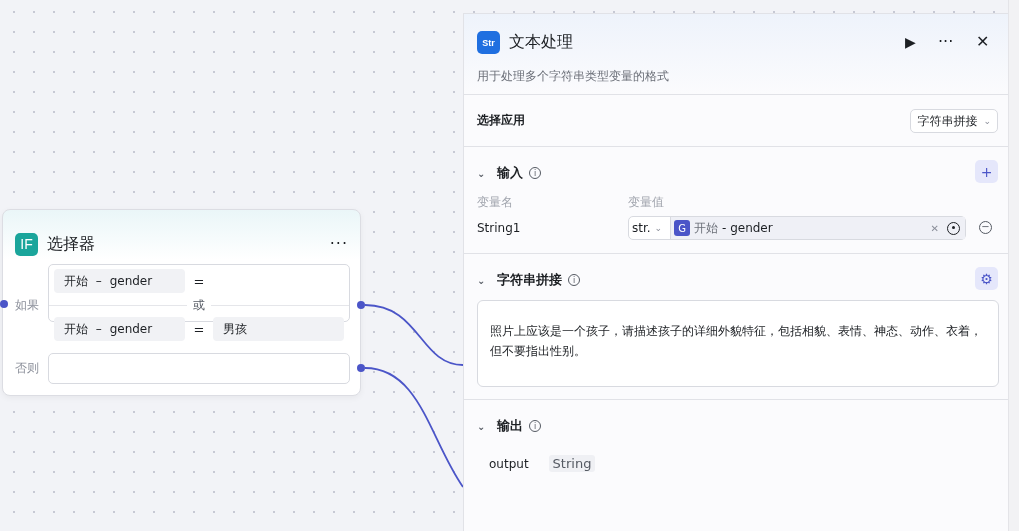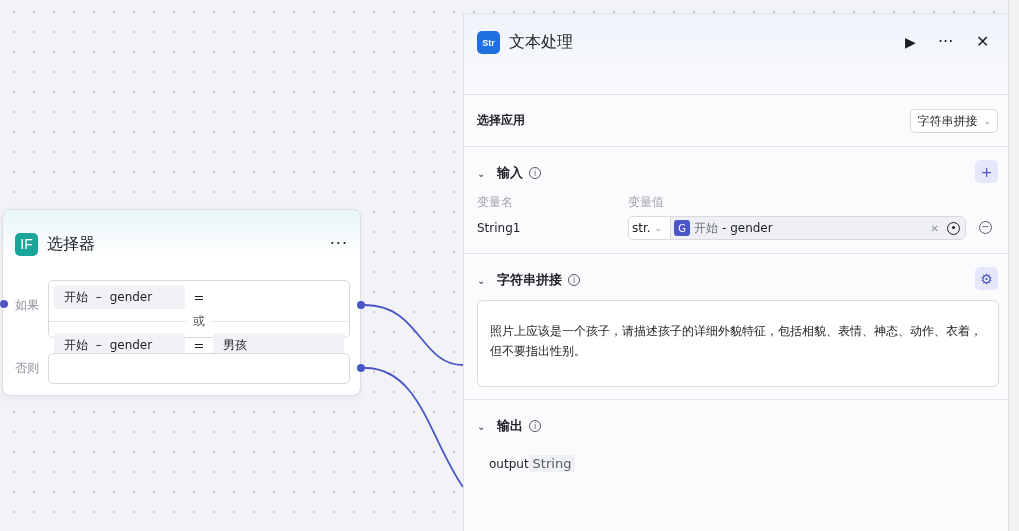--- a/index.html
+++ b/index.html
@@ -20,21 +20,21 @@
     position: absolute; left: 2px; top: 209px; width: 359px; height: 187px;
     background: #fff; border: 1px solid #dcdde3; border-radius: 8px;
     box-shadow: 0 2px 6px rgba(0,0,0,0.05);
     background-image: linear-gradient(180deg, #eaf6f8 0px, #ffffff 50px);
   }
   .node-header { position: absolute; left: 12px; top: 14px; right: 12px; height: 24px; display: flex; align-items: center; margin-top: 8px; }
   .if-icon { width: 23px; height: 23px; border-radius: 5px; background: #1aa59b; color: #fff; font-size: 14px; display: flex; align-items: center; justify-content: center; font-family: "Liberation Sans", sans-serif; }
   .node-title { margin-left: 9px; font-size: 16px; font-weight: 500; color: #1c1f23; }
   .node-more { margin-left: auto; font-size: 16px; color: #1c1f23; letter-spacing: 1px; cursor: pointer; line-height: 10px; }
   .cond-label { position: absolute; left: 12px; font-size: 12px; color: #8a8e99; }
-  .cond-box { position: absolute; left: 45px; top: 70px; width: 302px; height: 58px; border: 1px solid #d8dae0; border-radius: 5px; background: #fff; }
+  .cond-box { position: absolute; left: 45px; top: 54px; width: 302px; height: 58px; border: 1px solid #d8dae0; border-radius: 5px; background: #fff; }
   .cond-row { position: absolute; left: 5px; right: 5px; height: 24px; display: flex; align-items: center; }
   .cond-var { width: 131px; height: 24px; background: #f1f2f5; border-radius: 4px; font-size: 12px; display: flex; align-items: center; padding-left: 10px; color: #1c1f23; word-spacing: 4px; }
   .cond-op { width: 28px; text-align: center; font-size: 13px; color: #1c1f23; }
   .cond-val { flex: 1; height: 24px; background: #f1f2f5; border-radius: 4px; font-size: 12px; display: flex; align-items: center; padding-left: 10px; color: #1c1f23; }
   .or-line { position: absolute; left: 0; right: 0; top: 40px; border-top: 1px solid #e5e6ea; }
   .or-text { position: absolute; left: 50%; top: 32px; transform: translateX(-50%); background: #fff; padding: 0 6px; font-size: 12px; color: #555a63; }
   .else-box { position: absolute; left: 45px; top: 143px; width: 302px; height: 31px; border: 1px solid #d8dae0; border-radius: 5px; background: #fff; }
   .port { position: absolute; width: 8px; height: 8px; border-radius: 50%; background: #4b55c8; }
 
   
@@ -65,21 +65,21 @@
   .ref { flex: 1; height: 22px; background: #eff0f6; display: flex; align-items: center; padding-left: 3px; font-size: 12px; color: #1c1f23; }
   .ref-icon { width: 16px; height: 16px; border-radius: 3px; background: #4b55c8; color: #fff; font-size: 10px; display: flex; align-items: center; justify-content: center; margin-right: 4px; }
   .ref .src { color: #6b6f78; margin-right: 4px; }
   .ref-x { margin-left: auto; font-size: 10px; color: #8a8e99; cursor: pointer; margin-right: 8px; }
   .ref-target { width: 13px; height: 13px; border: 1.5px solid #1c1f23; border-radius: 50%; margin-right: 5px; position: relative; cursor: pointer; }
   .ref-target::after { content: ""; position: absolute; left: 3.5px; top: 3.5px; width: 3px; height: 3px; border-radius: 50%; background: #1c1f23; }
   .minus { position: absolute; left: 515px; top: 74px; width: 13px; height: 13px; border: 1px solid #555a63; border-radius: 50%; font-size: 10px; line-height: 10px; text-align: center; color: #555a63; cursor: pointer; }
   .sec-concat { top: 240px; height: 146px; }
   .textarea { position: absolute; left: 13px; top: 46px; width: 522px; height: 87px; border: 1px solid #d8dae0; border-radius: 6px; background: #fff; padding: 20px 12px; font-size: 12px; line-height: 20px; color: #1c1f23; }
   .sec-output { top: 386px; height: 132px; border-bottom: none; }
-  .out-row { position: absolute; left: 25px; top: 55px; display: flex; align-items: center; gap: 0; }
+  .out-row { position: absolute; left: 25px; top: 55px; display: flex; align-items: center; gap: 20px; }
   .out-name { font-size: 12px; color: #1c1f23; }
   .out-type { font-size: 13px; background: #eff0f4; color: #555a63; padding: 1px 4px; border-radius: 3px; }
 </style>
 </head>
 <body>
 
 <svg class="edges">
   <path d="M365 305 C 420 305, 420 365, 463 365" stroke="#4b55c8" stroke-width="1.8" fill="none"></path>
   <path d="M365 368 C 420 368, 430 440, 463 487" stroke="#4b55c8" stroke-width="1.8" fill="none"></path>
 </svg>
@@ -111,20 +111,21 @@
 <div class="port" style="left:357px; top:301px"></div>
 <div class="port" style="left:357px; top:364px"></div>
 
 <div class="panel">
   <div class="panel-head">
     <div class="app-icon">Str</div>
     <div class="panel-title">文本处理</div>
     <div class="hbtn" style="left:441px; font-size:14px;">▶</div>
     <div class="hbtn" style="left:474px;">···</div>
     <div class="hbtn" style="left:512px;">✕</div>
+    <div class="panel-desc">用于处理多个字符串类型变量的格式</div>
   </div>
 
   <div class="sec sec-app">
     <div class="lbl">选择应用</div>
     <div class="select-app">
       <span>字符串拼接</span>
       <span class="chev">⌄</span>
     </div>
   </div>
 

